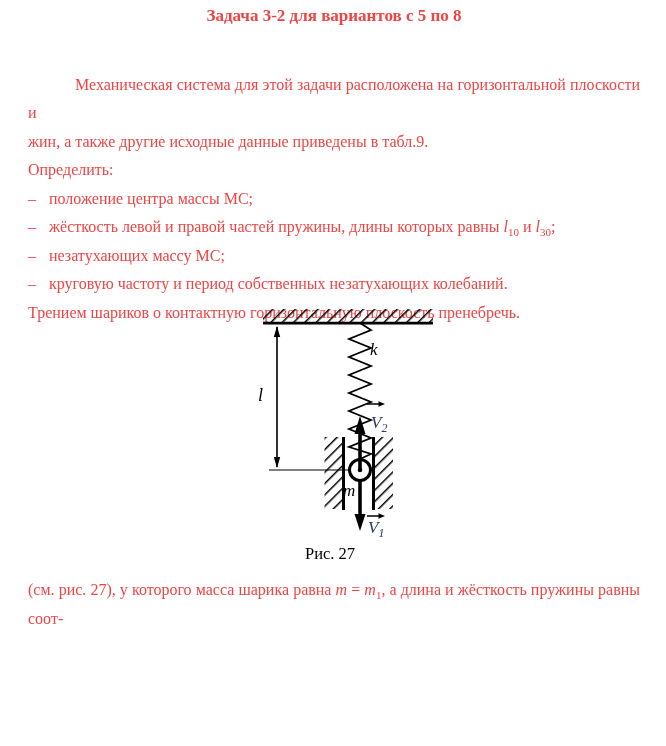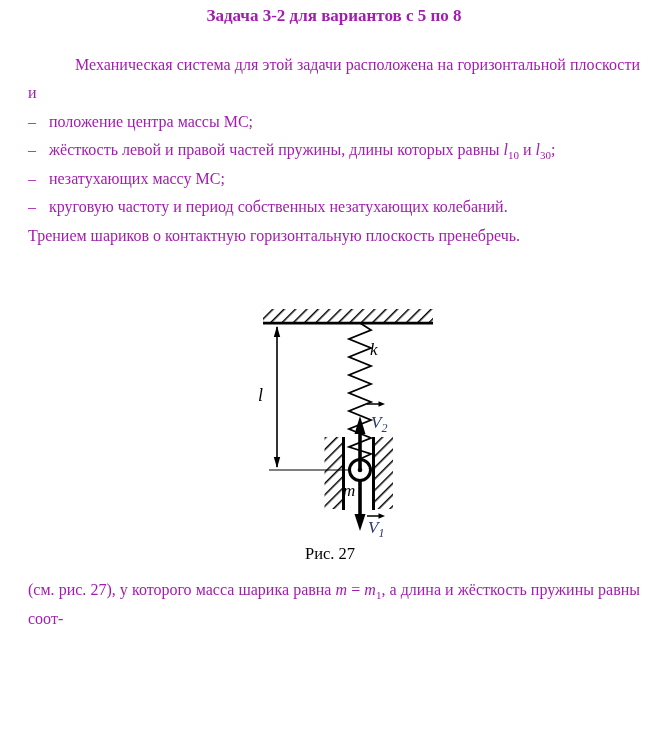--- a/index.html
+++ b/index.html
@@ -1,43 +1,45 @@
 <!DOCTYPE html>
 <html><head>
 <meta charset="utf-8">
 <style>
   html,body{margin:0;padding:0;background:#ffffff;}
   .page{position:relative;width:666px;height:746px;background:#fff;overflow:hidden;
-        font-family:"Liberation Serif", serif;color:#a21caf;border-radius:12px;}
+        font-family:"Liberation Serif", serif;color:#ef4444;border-radius:12px;}
   .title{position:absolute;left:28px;top:6px;width:612px;text-align:center;
          font-weight:bold;font-size:17px;}
   .block{position:absolute;left:28px;width:612px;font-size:16px;}
   #intro-block{top:51px;line-height:28.45px;}
   #additional-block{top:576px;line-height:28.8px;}
   .jline{text-align:justify;}
   .jline.stretch{text-align-last:justify;}
-  .ind{text-indent:47px;}
+  .ind{text-indent:47px;margin-top:20px;}
   .li{display:flex;}
   .li .dash{flex:0 0 21px;}
   .li .li-text{flex:1;}
   .var{font-style:italic;margin-top:33px;}
   .var sub{font-style:normal;}
   sub{font-size:11px;line-height:0;}
   .fig{position:absolute;left:245px;top:302px;}
   .fig text{font-family:"Liberation Serif", serif;}
 </style>
 </head>
 <body>
 
 <div class="page">
 
   <div class="title">Задача 3-2 для вариантов с 5 по 8</div>
 
   <div class="block" id="intro-block">
     <div class="jline stretch ind">Механическая система для этой задачи расположена на горизонтальной плоскости и</div>
+    <div class="jline">жин, а также другие исходные данные приведены в табл.9.</div>
+    <div>Определить:</div>
     <div class="li">
       <span class="dash">–</span>
       <span class="li-text">положение центра массы МС;</span>
     </div>
     <div class="li">
       <span class="dash">–</span>
       <span class="li-text">жёсткость левой и правой частей пружины, длины которых равны <span class="var "><span class="base">l</span><sub>10</sub></span> и <span class="var "><span class="base">l</span><sub>30</sub></span>;</span>
     </div>
     <div class="li">
       <span class="dash">–</span>

